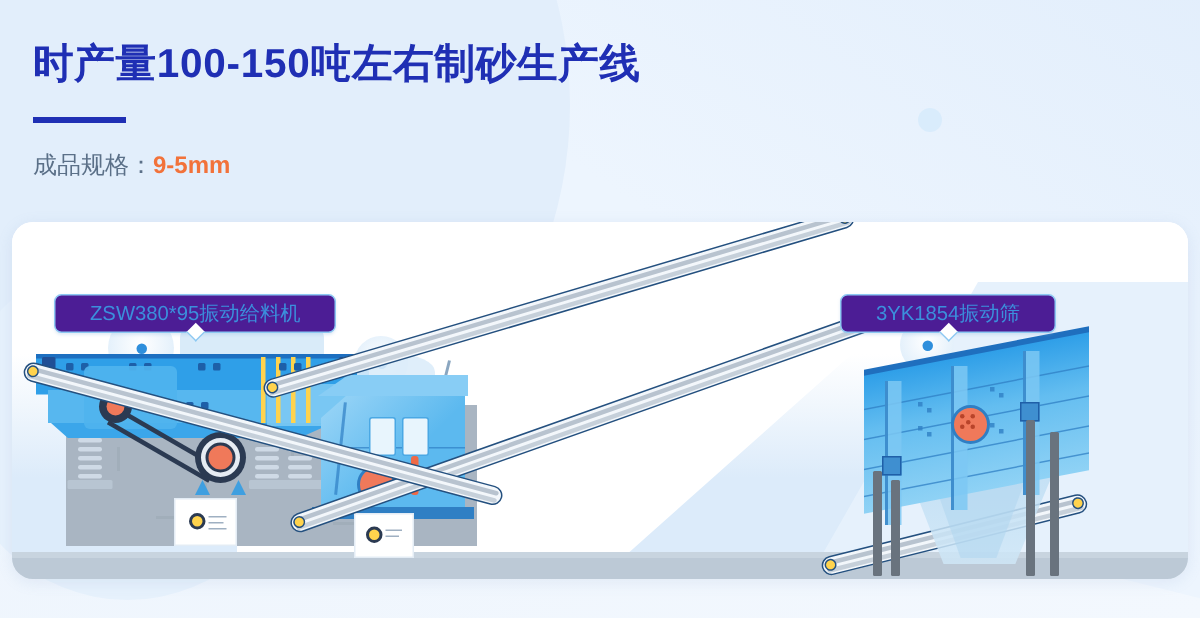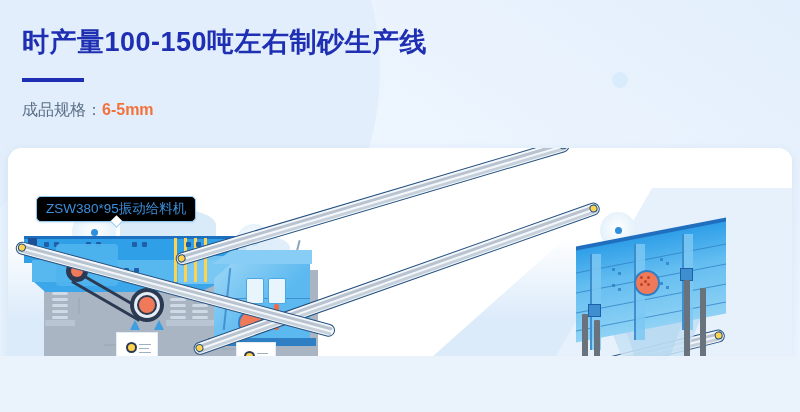--- a/index.html
+++ b/index.html
@@ -1,21 +1,21 @@
 <!DOCTYPE html>
 <html><head>
 <meta charset="utf-8">
 <style>
   html,body{margin:0;padding:0;}
   body{
     width:800px;height:412px;overflow:hidden;
     font-family:"Liberation Sans","DejaVu Sans",sans-serif;
     background:#eaf2fc;
   }
-  .stage{position:relative;width:800px;height:356px;overflow:hidden;background:#edf4fd;}
+  .stage{position:relative;width:800px;height:412px;overflow:hidden;background:#edf4fd;}
 
   
   .bg-base{position:absolute;inset:0;background:linear-gradient(160deg,#e9f2fc 0%,#eef5fd 45%,#f3f8fe 100%);}
   .bg-wave-left{position:absolute;left:-180px;top:-210px;width:560px;height:560px;border-radius:50%;
     background:#e2eefb;}
   .bg-wave-right{position:absolute;right:-60px;top:-260px;width:620px;height:520px;
     background:#ddebfa;border-bottom-left-radius:100% 100%;transform:rotate(-6deg);}
   .bg-diag{position:absolute;left:320px;top:-60px;width:700px;height:420px;
     background:linear-gradient(200deg,#dfecfb 0%,#edf5fe 70%);
     transform:rotate(14deg);border-radius:120px 0 0 0;}
@@ -50,22 +50,22 @@
     letter-spacing:10px;white-space:nowrap;user-select:none;}
 
   
   .badge{position:absolute;left:0px;top:0px;width:125px;height:38px;background:#f06a3c;
     background:linear-gradient(180deg,#f4724a 0%,#ea5f33 100%);
     border-top-left-radius:14px;border-bottom-right-radius:20px;
     display:flex;align-items:center;justify-content:center;}
   .badge span{color:#fff;font-size:19px;font-weight:bold;letter-spacing:2px;}
 
   
-  .label{position:absolute;height:24px;padding:0 9px;border:1.3px solid #8dc8f2;border-radius:5px;
-    background:#000000;display:flex;align-items:center;color:#3b8fdc;font-size:13.5px;white-space:nowrap;
+  .label{position:absolute;height:24px;padding:0 23px;border:1.3px solid #8dc8f2;border-radius:5px;
+    background:#4c1d95;display:flex;align-items:center;color:#3b8fdc;font-size:13.5px;white-space:nowrap;
     box-shadow:0 1px 2px rgba(140,180,220,.25);}
   .label::after{content:"";position:absolute;left:50%;bottom:-5px;width:8px;height:8px;margin-left:-4px;
     background:#ffffff;border-right:1.3px solid #8dc8f2;border-bottom:1.3px solid #8dc8f2;
     transform:rotate(45deg);}
   .lb1{left:36px;top:196px;}
   .lb2{left:218px;top:214px;}
   .lb3{left:560px;top:196px;}
 
   
   .ground{position:absolute;left:0;bottom:0;width:784px;height:14px;background:#bcc9d6;}
@@ -175,21 +175,21 @@
   <div class="bg-soft1"></div>
   <div class="bg-dot dot-a"></div>
   <div class="bg-dot dot-b"></div>
   <div class="bg-dot dot-c"></div>
   <div class="bg-dot dot-d"></div>
 
   <div class="header">
     <div class="title">时产量100-150吨左右制砂生产线</div>
     <div class="rule"></div>
     <div class="spec">
-      <span>成品规格：</span><span class="spec-val">6-5mm</span>
+      <span>成品规格：</span><span class="spec-val">9-5mm</span>
     </div>
   </div>
 
   <div class="card">
     <div class="card-bg"></div>
     <div class="card-shade"></div>
     <div class="card-wedge2"></div>
     <div class="card-wedge"></div>
 
     <div class="watermark">UUU</div>
@@ -372,14 +372,17 @@
     <div class="scr-leg" style="left:574px;top:166px;height:70px;"></div>
     <div class="scr-leg" style="left:586px;top:172px;height:64px;"></div>
     <div class="scr-leg" style="left:676px;top:132px;height:104px;"></div>
     <div class="scr-leg" style="left:692px;top:140px;height:96px;"></div>
 
   </div>
 
   <div class="label lb1">
     <span>ZSW380*95振动给料机</span>
   </div>
+  <div class="label lb3">
+    <span>3YK1854振动筛</span>
+  </div>
 
 </div>
 
 </body></html>

